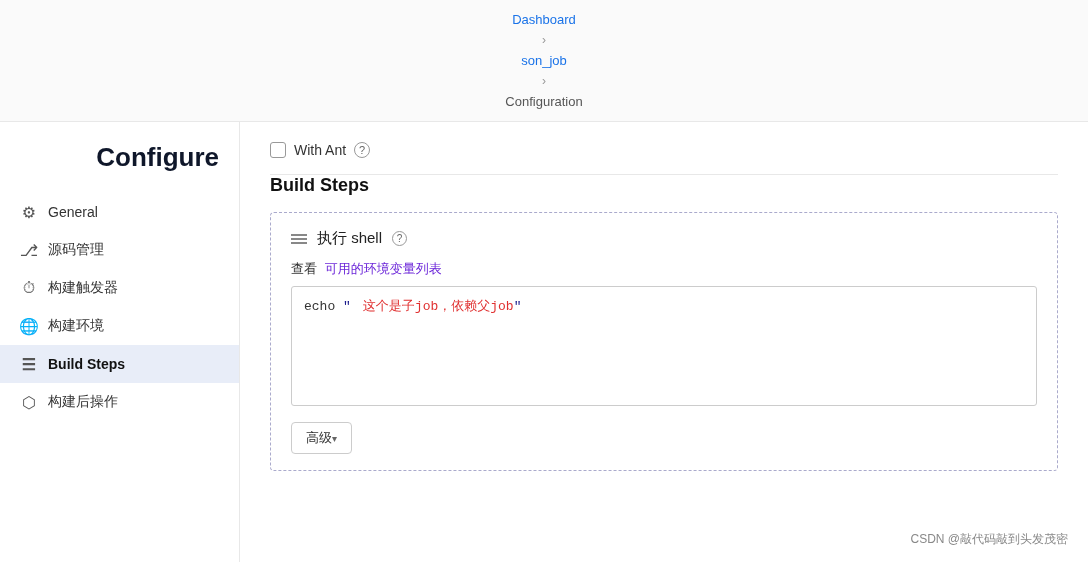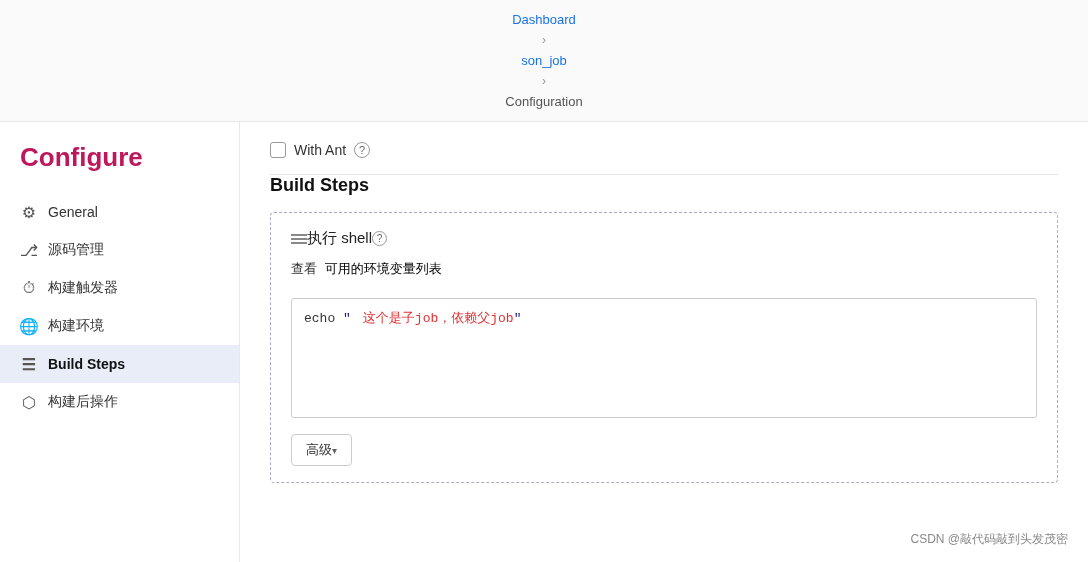--- a/index.html
+++ b/index.html
@@ -49,22 +49,23 @@
     .sidebar {
       width: 240px;
       border-right: 1px solid #e8e8e8;
       padding: 20px 0;
       flex-shrink: 0;
       background: #fff;
     }
     .sidebar-title {
       font-size: 26px;
       font-weight: bold;
-      color: #be185d;
+      color: #0f172a;
       padding: 0 20px 20px 20px;
+      text-align: right;
     }
     .sidebar-item {
       display: flex;
       align-items: center;
       gap: 10px;
       padding: 10px 20px;
       cursor: pointer;
       color: #333;
       font-size: 14px;
       border-radius: 0;
@@ -136,21 +137,21 @@
     
     .step-card {
       border: 1.5px dashed #aac;
       border-radius: 4px;
       padding: 16px 20px;
       margin-bottom: 20px;
     }
     .step-header {
       display: flex;
       align-items: center;
-      gap: 0;
+      gap: 10px;
       margin-bottom: 12px;
     }
     .drag-icon {
       display: flex;
       flex-direction: column;
       gap: 2px;
       cursor: grab;
     }
     .drag-icon span {
       display: block;
@@ -176,24 +177,24 @@
       cursor: pointer;
     }
 
     .cmd-label {
       font-size: 13px;
       color: #555;
       margin-bottom: 4px;
     }
     .env-link {
       font-size: 13px;
-      color: #000000;
+      color: #6d28d9;
       cursor: pointer;
       text-decoration: none;
-      margin-bottom: 12px;
+      margin-bottom: 0;
       display: inline-block;
     }
     .cmd-prefix {
       color: #333;
       font-size: 13px;
     }
     .code-content {
       font-family: 'Consolas', 'Courier New', monospace;
       font-size: 13px;
       line-height: 1.6;

